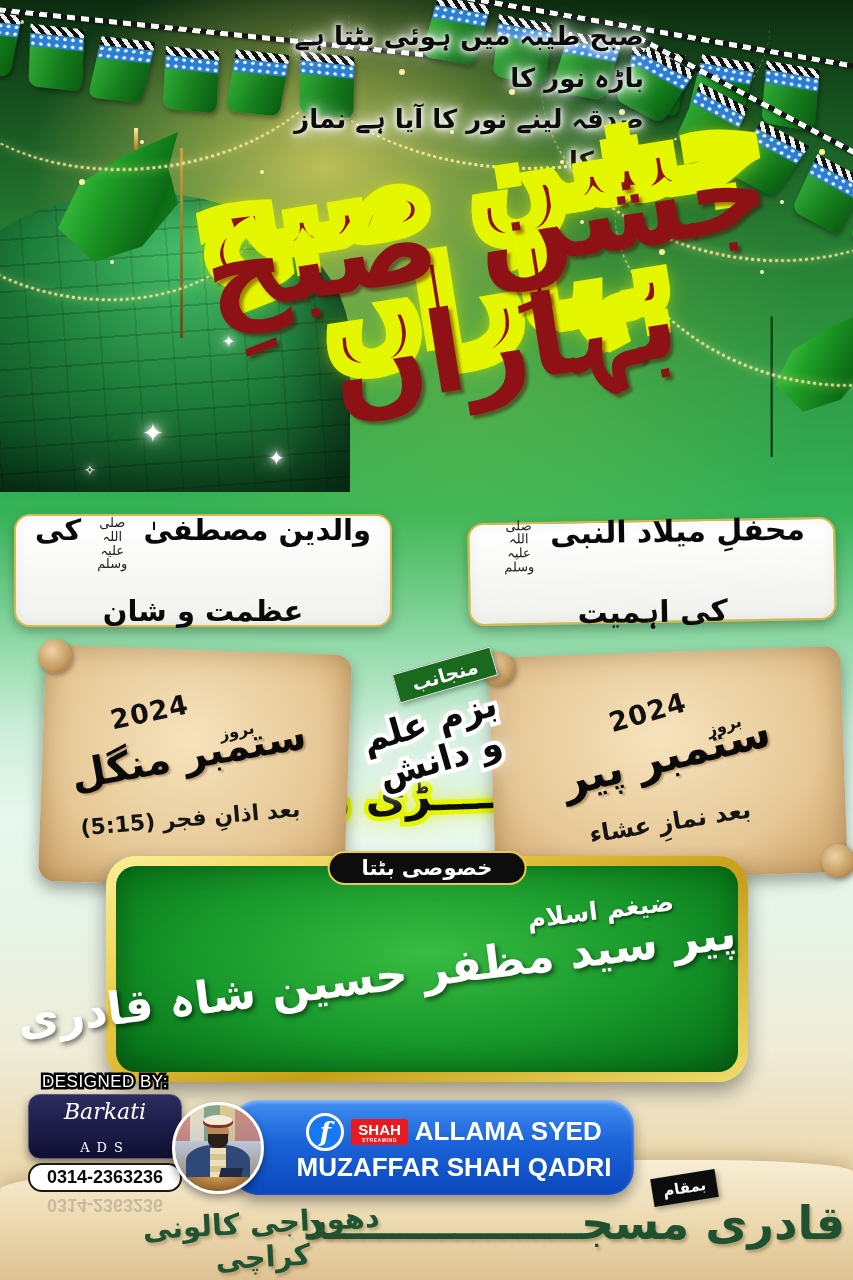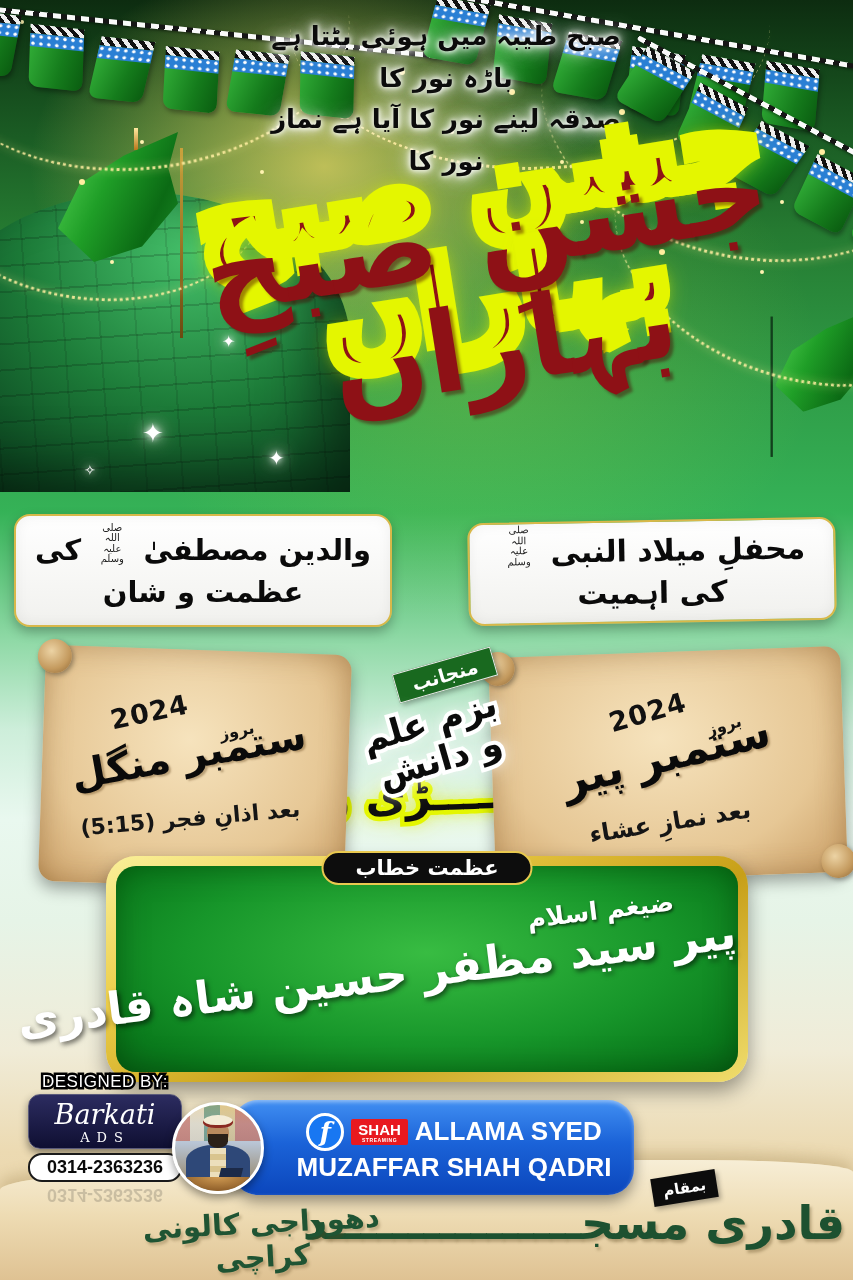--- a/index.html
+++ b/index.html
@@ -69,21 +69,21 @@
   .garland .bflag:nth-child(3) { transform:skewX(4deg) translateY(7px); }
   .garland .bflag:nth-child(4) { transform:skewX(-7deg) translateY(12px); }
   .garland .bflag:nth-child(5) { transform:skewX(3deg) translateY(15px); }
   .garland .bflag:nth-child(6) { transform:skewX(-4deg) translateY(11px); }
   .garland .bflag:nth-child(7) { transform:skewX(5deg) translateY(6px); }
   .g-left { left:-34px; top:4px; width:470px; transform:rotate(6deg); transform-origin:left top; }
   .g-right { left:436px; top:-10px; width:440px; transform:rotate(10deg); transform-origin:left top; }
   .g-right2 { left:648px; top:40px; width:330px; transform:rotate(28deg); transform-origin:left top; }
 
   
-  .couplet { left:248px; top:16px; width:396px; text-align:center; direction:rtl;
+  .couplet { left:248px; top:16px; width:396px; text-align:right; direction:rtl;
     font-size:26px; font-weight:bold; color:#0c0c0c; line-height:1.6; z-index:4;
     text-shadow:0 0 5px #fff,0 0 9px #fff,0 0 16px rgba(255,255,255,.95),0 0 24px rgba(255,255,255,.8); }
 
   
   .main-title { left:200px; top:122px; width:590px; height:330px; z-index:4;
     display:flex; align-items:center; justify-content:center; text-align:center;
     transform:rotate(-9deg); direction:rtl;
     font-size:112px; font-weight:bold; line-height:1.02; color:#8e1116;
     --sw:16px; --sc:#e4f600; --glow:rgba(222,240,0,.9);
     text-shadow:3px 4px 3px rgba(70,0,0,.45); }
@@ -95,22 +95,22 @@
   .session-label { z-index:5; direction:rtl; font-size:25px; font-weight:bold; color:#0b0b0b;
     --sw:7px; --sc:#ffffff; --glow:rgba(255,255,255,.9); white-space:nowrap; }
   .label-first { left:652px; top:472px; transform:rotate(-13deg); }
   .label-second { left:246px; top:466px; transform:rotate(-13deg); }
   .panel { background:linear-gradient(180deg,#ffffff,#f1f1ee); border:2px solid #d8b84a; border-radius:16px;
     box-shadow:0 5px 12px rgba(0,0,0,.28), inset 0 0 14px rgba(0,0,0,.06);
     display:flex; align-items:center; justify-content:center; text-align:center;
     direction:rtl; font-weight:bold; color:#0a0a0a; z-index:4; padding:6px 14px; }
   .panel-first { left:468px; top:520px; width:368px; height:103px; font-size:30px; transform:rotate(-1deg); }
   .panel-second { left:14px; top:514px; width:378px; height:113px; font-size:29px; }
-  .hon { font-size:10px; line-height:1.05; display:inline-block; max-width:36px; vertical-align:top;
-    transform:translateY(-10px); margin:0 3px; font-weight:normal; color:#222; }
+  .hon { font-size:13px; line-height:1.05; display:inline-block; max-width:36px; vertical-align:top;
+    transform:translateY(-10px); margin:13px 3px; font-weight:normal; color:#222; }
 
   
   .scroll { background:radial-gradient(ellipse at 48% 38%, #f6e3bd, #e6c795 62%, #d3ab74 88%, #c09659);
     border-radius:16px; box-shadow:0 7px 16px rgba(0,0,0,.35), inset 0 0 28px rgba(110,70,25,.35); z-index:4; }
   .curl { position:absolute; width:34px; height:34px; border-radius:50%;
     background:radial-gradient(circle at 40% 35%, #ecd3a4, #c49a5e 60%, #8a6434); box-shadow:2px 2px 5px rgba(0,0,0,.35); }
   .scroll-16 { left:492px; top:652px; width:352px; height:226px; transform:rotate(-2deg); }
   .scroll-17 { left:42px; top:650px; width:306px; height:236px; transform:rotate(2deg); }
   .sc-year { position:absolute; font-size:27px; font-weight:bold; color:#111; transform:rotate(-14deg); letter-spacing:1px; }
   .sc-roz { position:absolute; font-size:16px; font-weight:bold; color:#111; transform:rotate(-14deg); direction:rtl; }
@@ -149,22 +149,22 @@
   .khitab-name { position:absolute; left:0; right:0; top:78px; text-align:center; color:#fff;
     font-size:45px; font-weight:bold; transform:rotate(-7deg); direction:rtl; white-space:nowrap;
     text-shadow:2px 3px 5px rgba(0,0,0,.55); }
 
   
   .designer { left:28px; top:1072px; width:154px; text-align:center; z-index:6; }
   .designer-label { font-family:"Liberation Sans", sans-serif; font-size:17px; font-weight:normal; color:#fff;
     --sw:5px; --sc:#000; --glow:rgba(0,0,0,.01); letter-spacing:.5px; }
   .designer-card { margin-top:2px; background:linear-gradient(180deg,#2c2c60,#0f0f32); border:1px solid #5a5a7a;
     border-radius:12px; padding:5px 6px 3px; color:#fff; box-shadow:0 4px 9px rgba(0,0,0,.45); }
-  .brand { font-family:"DejaVu Serif", serif; font-style:italic; font-size:27px; line-height:1.1; }
-  .brand-sub { font-family:"DejaVu Serif", serif; font-size:13px; letter-spacing:7px; margin-top:0; }
+  .brand { font-family:"DejaVu Serif", serif; font-style:italic; font-size:22px; line-height:1.1; }
+  .brand-sub { font-family:"DejaVu Serif", serif; font-size:13px; letter-spacing:7px; margin-top:16px; }
   .designer-phone { margin-top:4px; background:#fff; border:2px solid #1a1a1a; border-radius:14px;
     font-family:"Liberation Sans", sans-serif; font-size:18px; font-weight:bold; color:#0a0a0a; padding:2px 0; }
   .phone-ghost { margin-top:2px; transform:scaleY(-1); opacity:.18; font-family:"Liberation Sans", sans-serif;
     font-size:18px; font-weight:bold; color:#1a1a1a; }
 
   
   .photo { left:172px; top:1102px; width:92px; height:92px; border-radius:50%; border:3px solid #fff;
     overflow:hidden; z-index:7; box-shadow:0 4px 9px rgba(0,0,0,.4);
     background:linear-gradient(180deg,#e9d9b5 0%,#cdd8e4 22%,#b8c4d4 45%,#8f7a54 100%); }
   .ph-stripes { position:absolute; top:0; left:0; right:0; height:42%;
@@ -312,21 +312,21 @@
     <div class="sc-time" style="left:24px;top:156px;width:252px;font-size:22px">بعد اذانِ فجر (5:15)</div>
   </div>
 
   <div class="abs organizer">
     <div class="org-tag">منجانب</div>
     <div class="org-name st" data-text="بزم علم و دانش">بزم علم و دانش</div>
   </div>
 
   <div class="abs khitab">
     <div class="khitab-inner">
-      <div class="khitab-tag">عظمت خطاب</div>
+      <div class="khitab-tag">خصوصی بٹتا</div>
       <div class="khitab-prefix">ضیغم اسلام</div>
       <div class="khitab-name">پیر سید مظفر حسین شاہ قادری</div>
     </div>
   </div>
 
   <div class="abs designer">
     <div class="designer-label st" data-text="DESIGNED BY:">DESIGNED BY:</div>
     <div class="designer-card">
       <div class="brand">Barkati</div>
       <div class="brand-sub">ADS</div>

